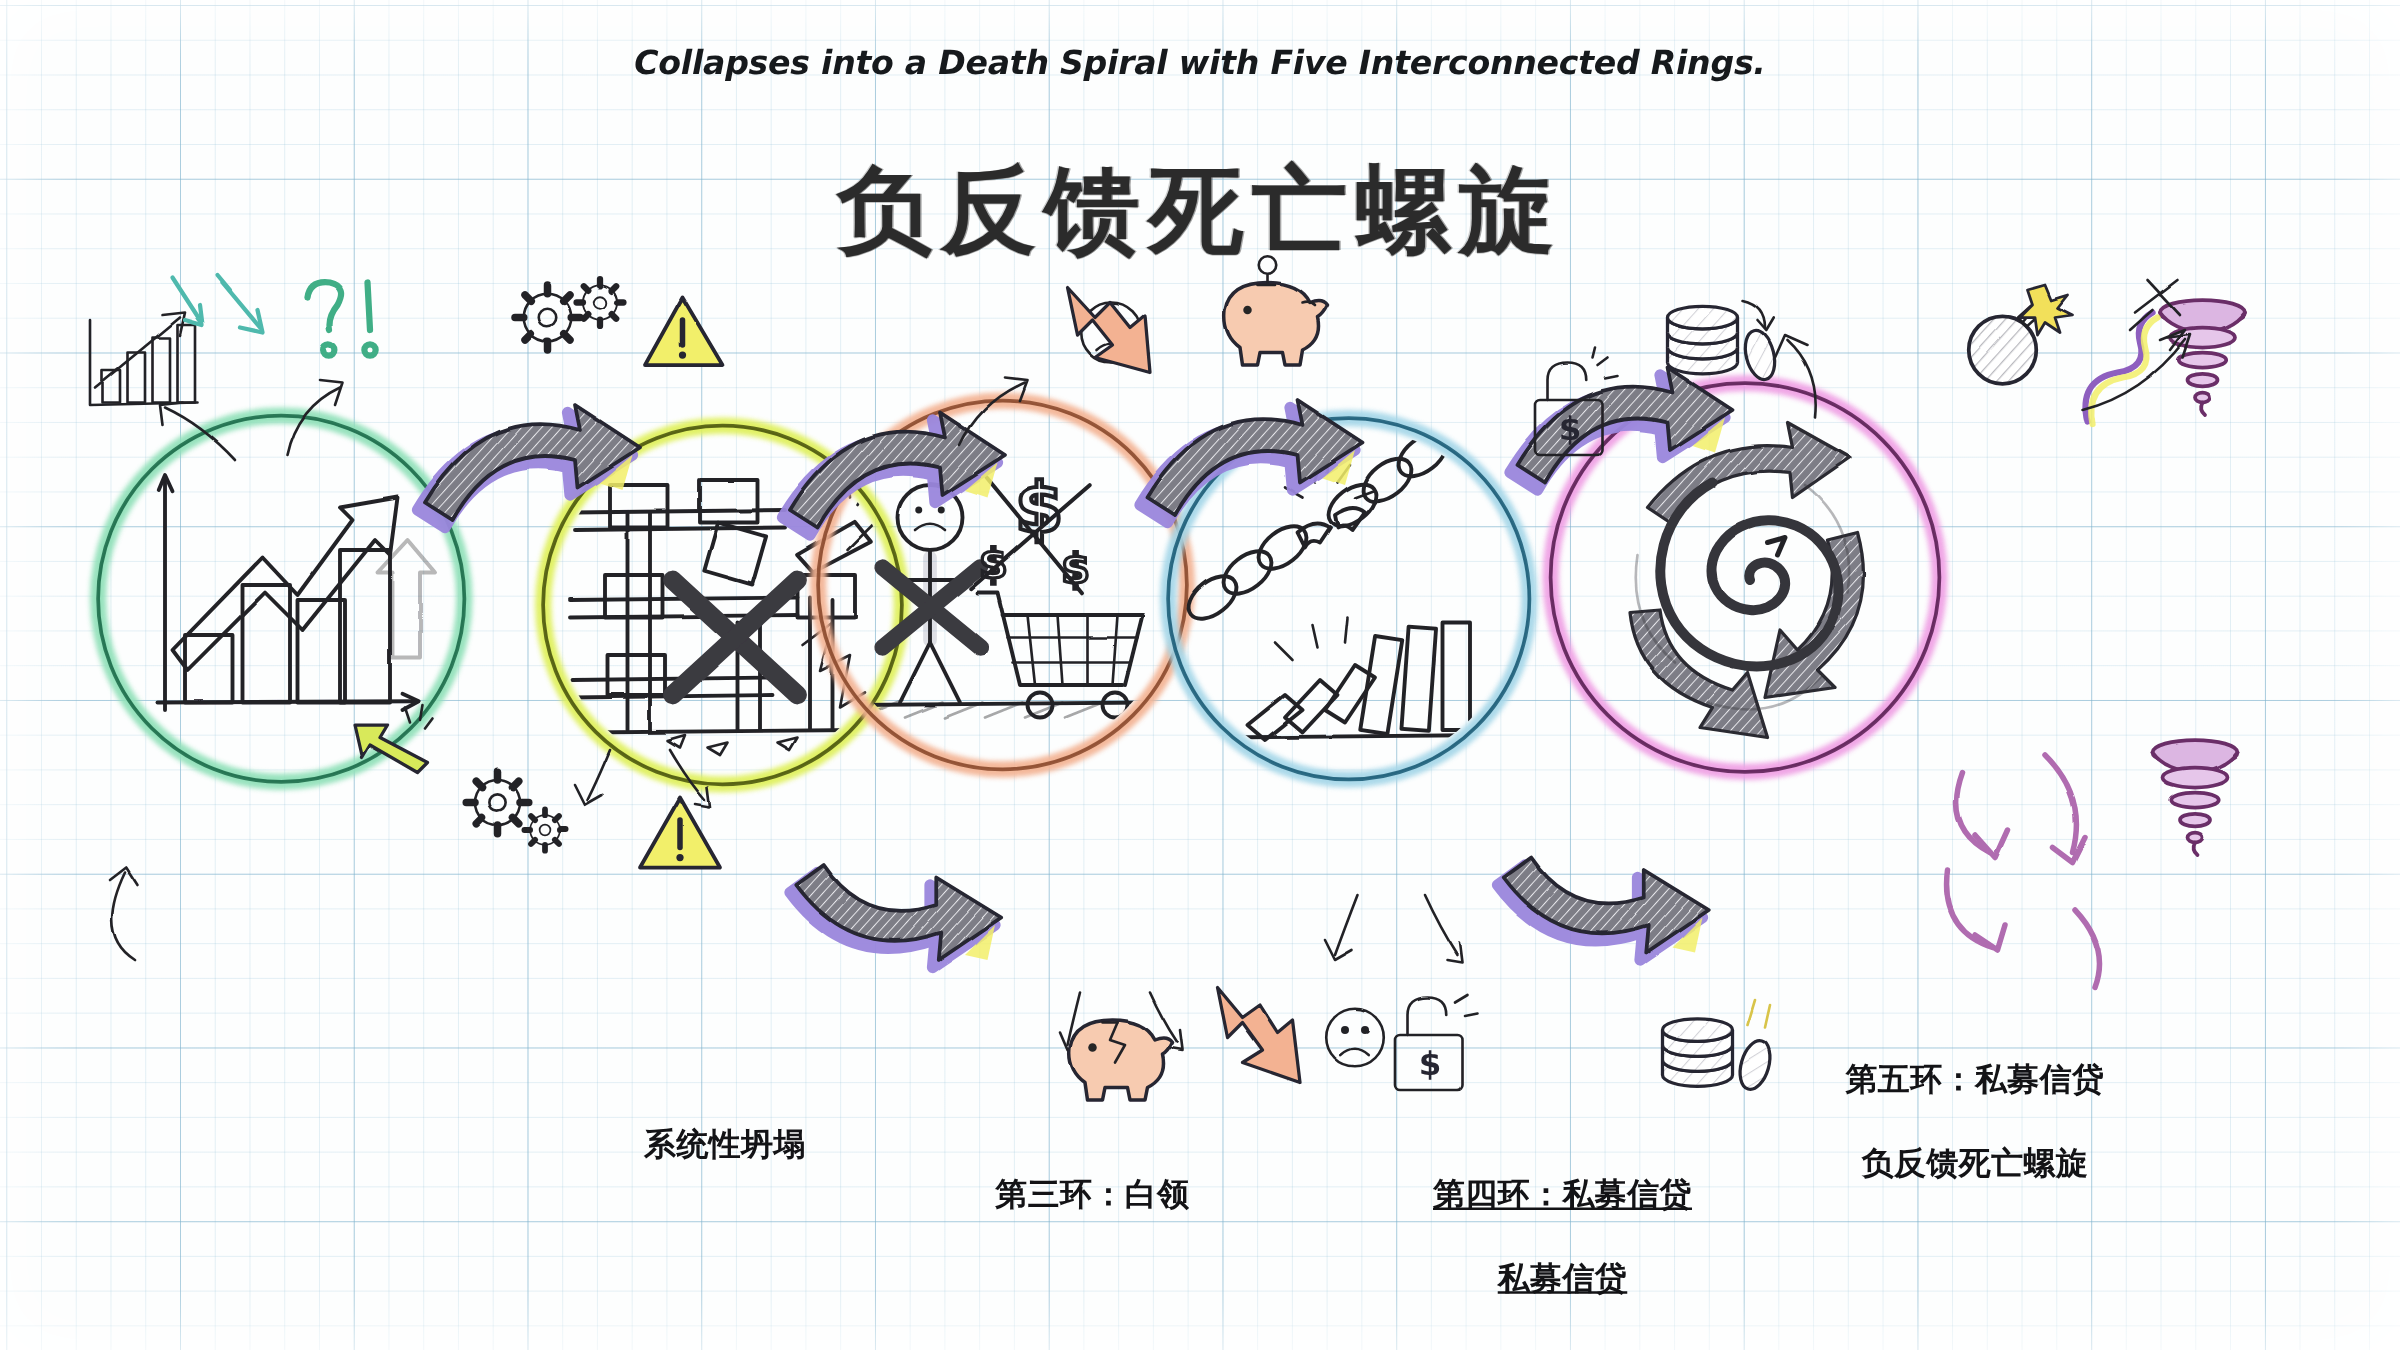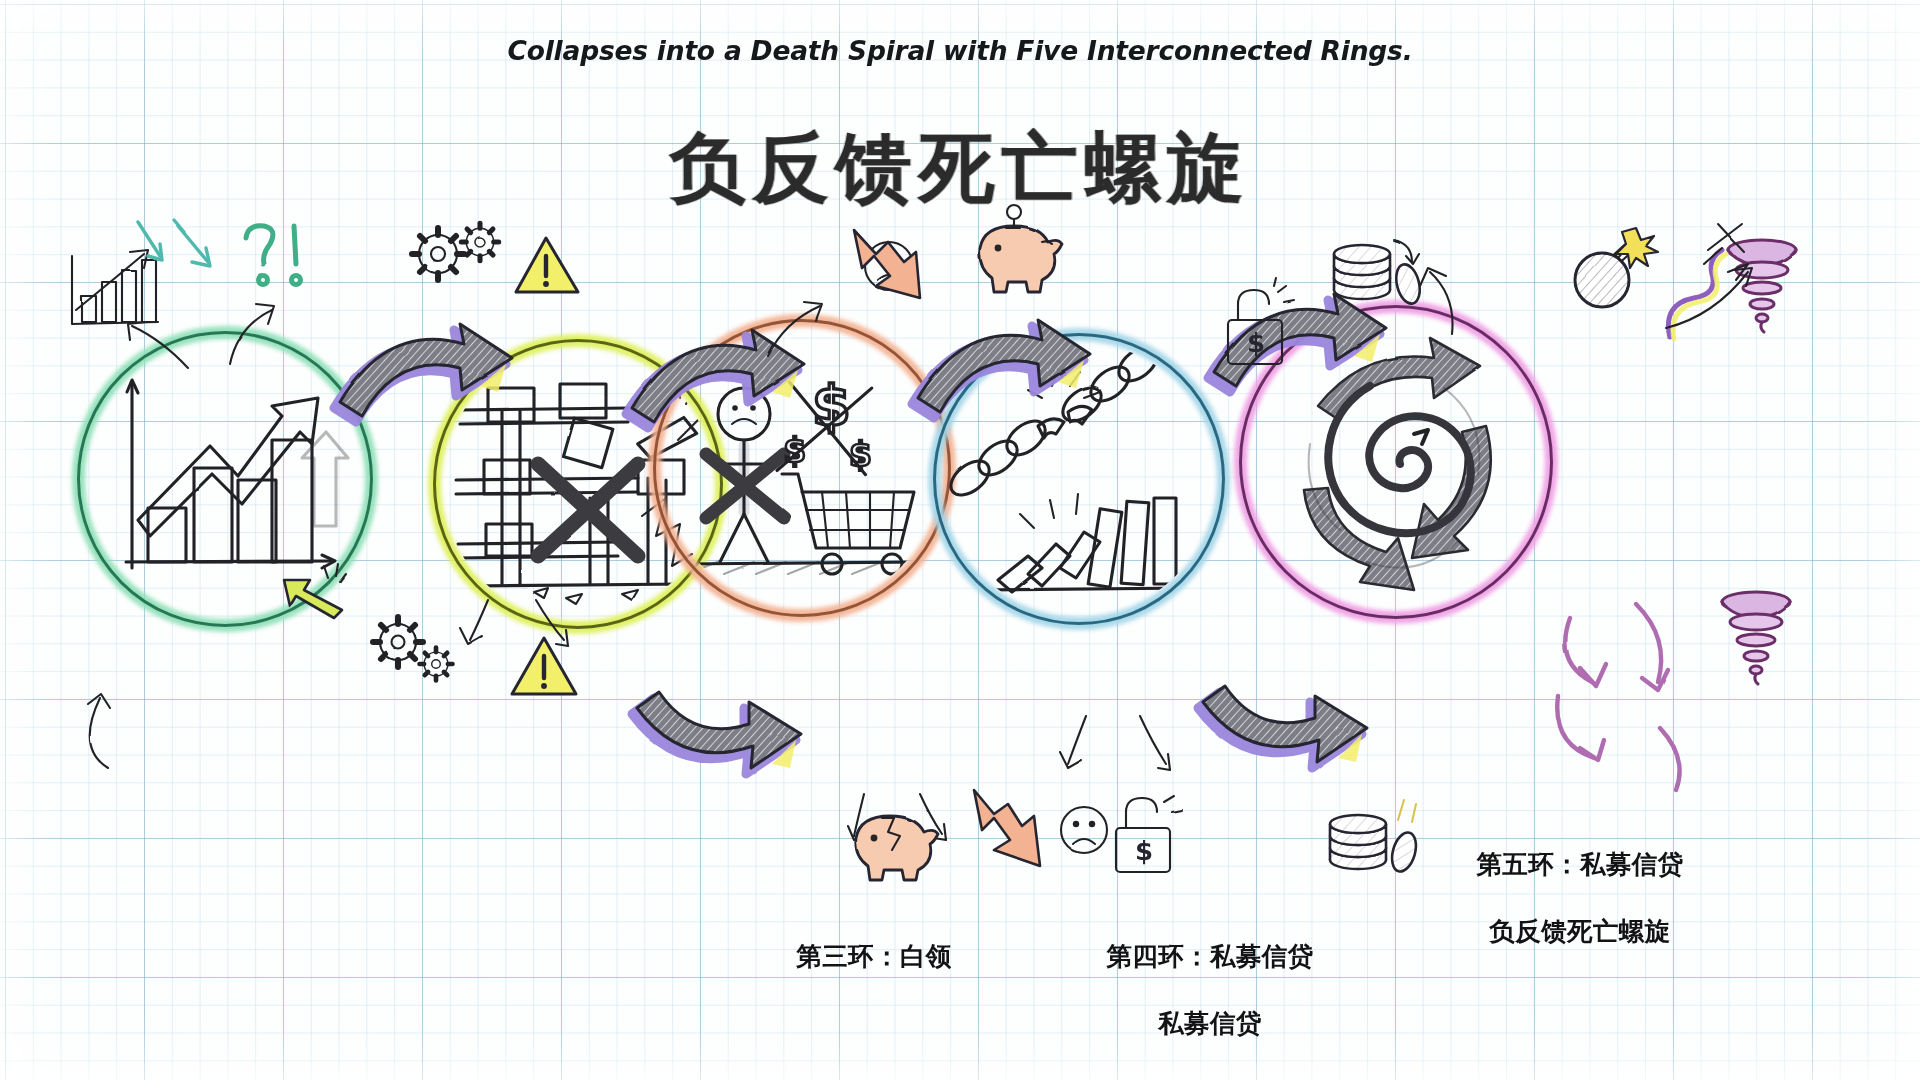--- a/index.html
+++ b/index.html
@@ -374,27 +374,28 @@
           <path class="sk sk-thin" style="stroke:rgba(53,52,58,0.35)" d="M196,74 q42,32 34,86 M62,130 q-8,54 30,86 M118,248 q56,18 92,-22"></path>
 
           <path class="sk" style="stroke-width:4" d="M166,120 l14,-4 l-6,14" fill="none"></path>
         </g>
       </svg>
     </div>
   </div>
 
 
   <div class="ring-label" style="left:370px; top:866px; width:420px;">
+    <div>系统性坍塌</div>
   </div>
 
   <div class="ring-label" style="left:664px; top:906px; width:420px;">
     <div>第三环：白领</div>
   </div>
 
-  <div class="ring-label" style="left:1000px; top:906px; width:420px;">
+  <div class="ring-label" style="left:1040px; top:906px; width:420px;text-decoration:underline;">
     <div>第四环：私募信贷</div>
     <div>私募信贷</div>
   </div>
 
   <div class="ring-label" style="left:1350px; top:814px; width:460px;">
     <div>第五环：私募信贷</div>
     <div>负反馈死亡螺旋</div>
   </div>
 
   <div class="conn" style="left:330px; top:330px;">

